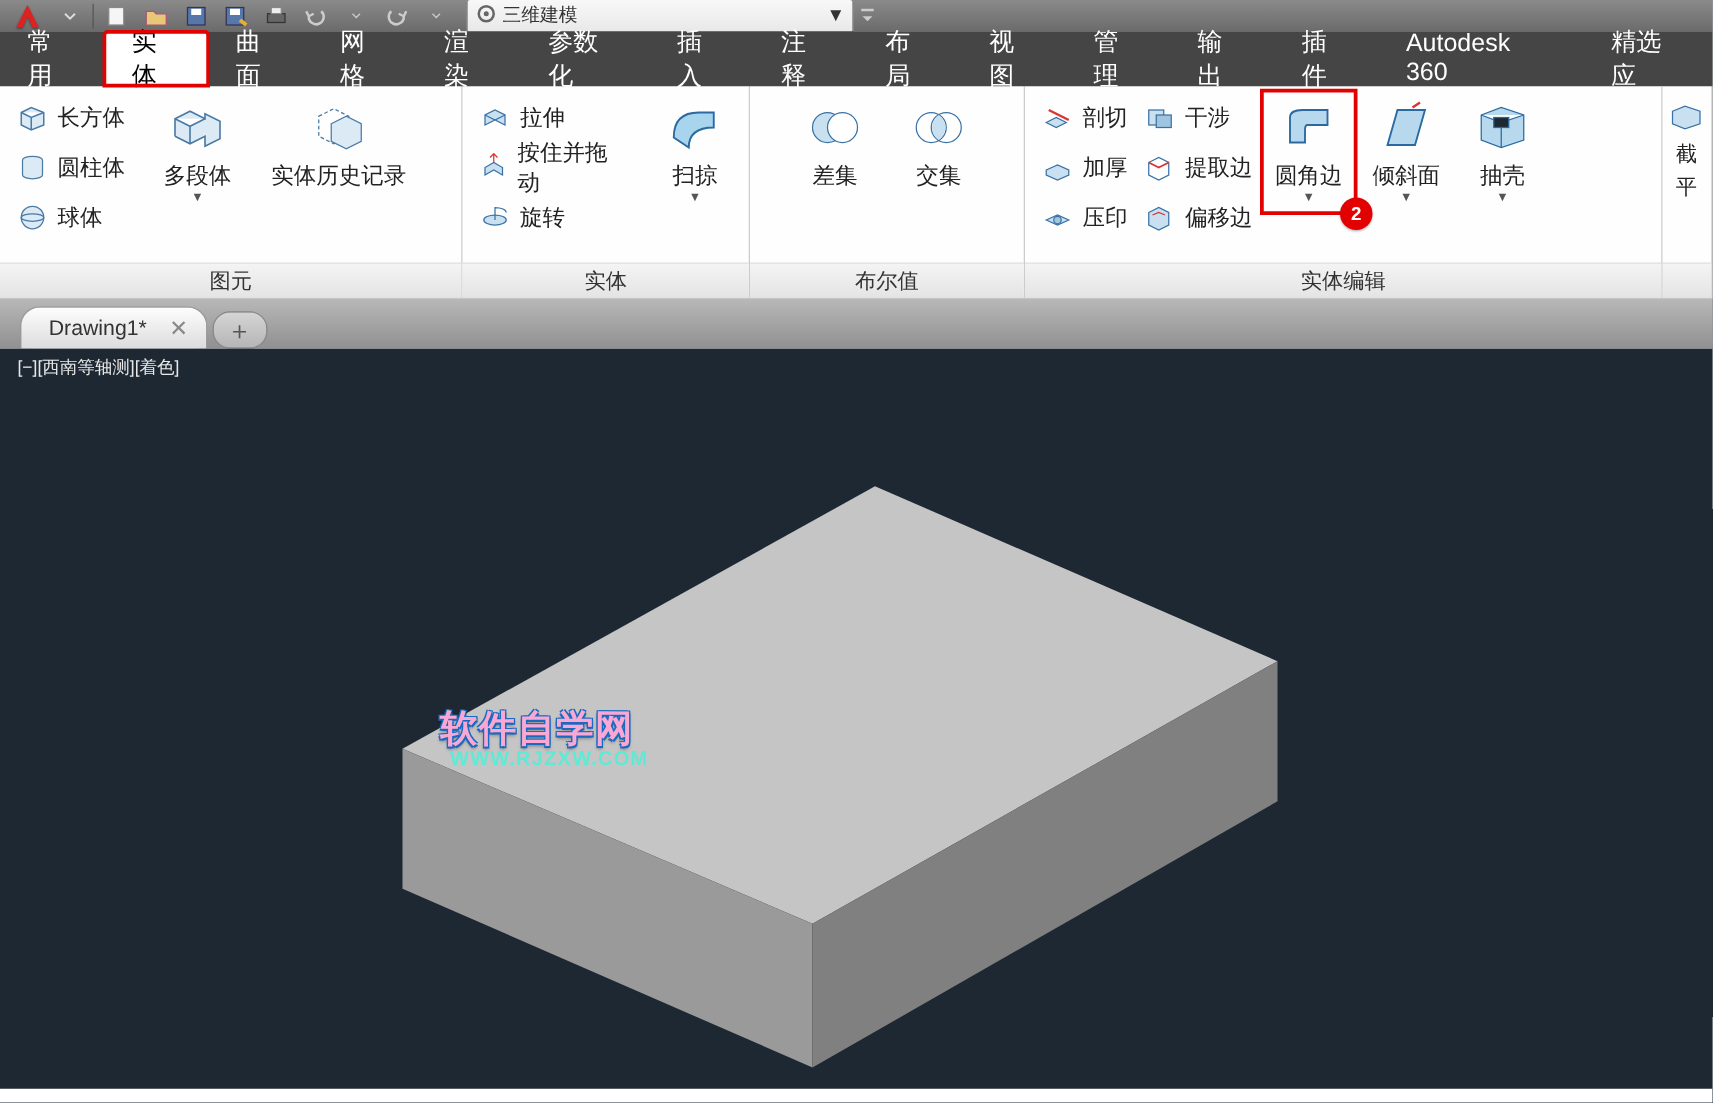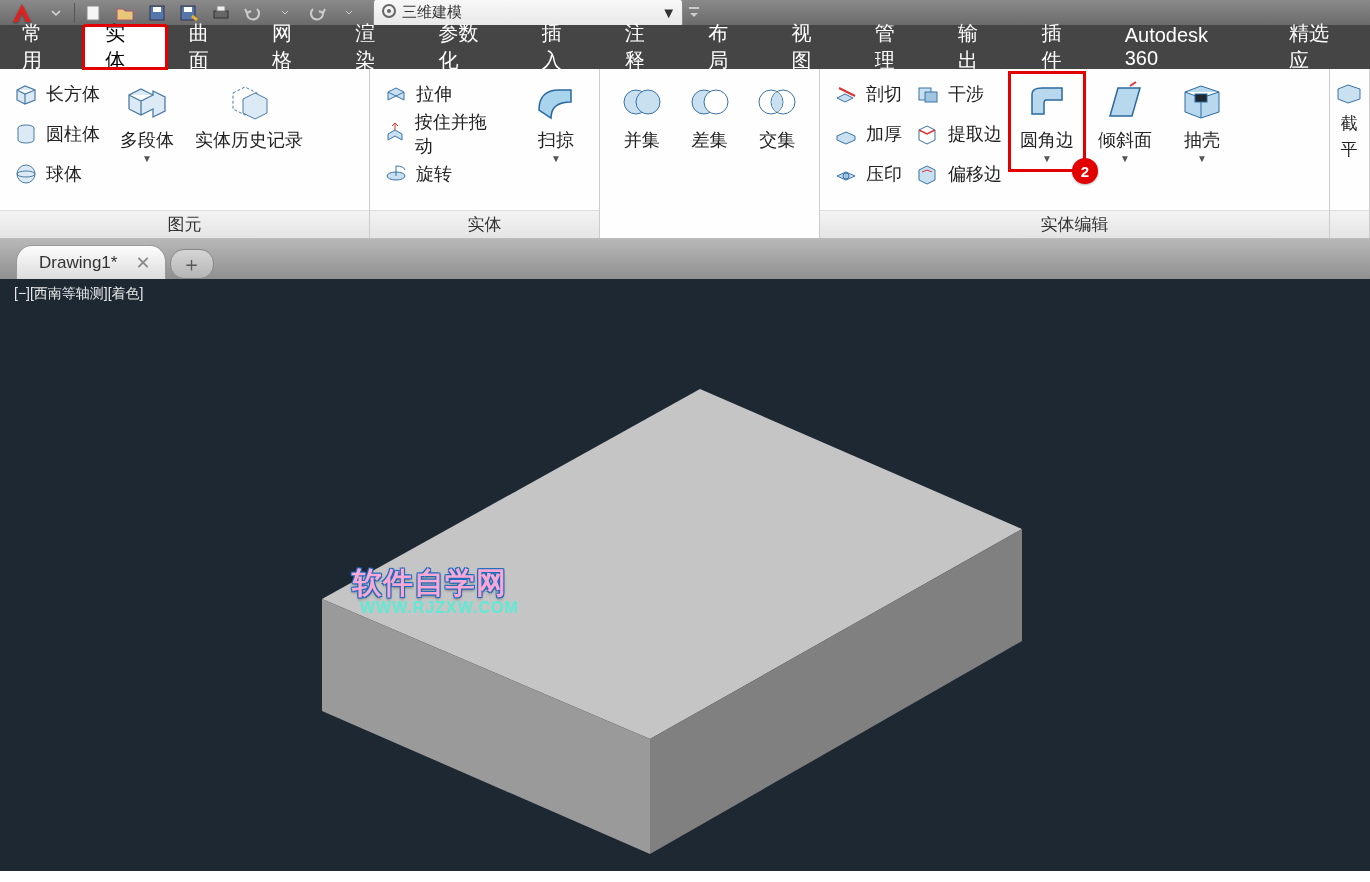--- a/index.html
+++ b/index.html
@@ -18,21 +18,21 @@
     
     
     .tabs { height: 44px; background: #454545; display: flex; align-items: stretch; }
     .tab { padding: 0 22px; display: flex; align-items: center; color: #fff; font-size: 20px; cursor: pointer; position: relative; }
     .tab.active { background: #fff; color: #000; border-top-left-radius: 3px; border-top-right-radius: 3px; }
     .tab.highlighted { outline: 3px solid #e30000; outline-offset: -2px; }
     
     
     .ribbon { height: 170px; background: #fefefe; border-bottom: 1px solid #bbb; display: flex; }
     .panel { display: flex; flex-direction: column; border-right: 1px solid #ccc; }
-    .panel-body { flex: 1; display: flex; align-items: flex-start; padding: 4px 8px; }
+    .panel-body { flex: 1; display: flex; align-items: flex-start; padding: 4px 8px; gap: 11px; }
     .panel-title { height: 28px; background: linear-gradient(#f4f4f4,#e4e4e4); border-top: 1px solid #ddd; font-size: 17px; color: #333; display: flex; align-items: center; justify-content: center; }
     
     .vcol { display: flex; flex-direction: column; gap: 6px; padding-top: 4px; }
     .hitem { display: flex; align-items: center; gap: 6px; font-size: 18px; color: #222; cursor: pointer; padding: 2px 4px; height: 34px; }
     .bigbtn { display: flex; flex-direction: column; align-items: center; justify-content: flex-start; padding: 6px 10px 0; cursor: pointer; min-width: 70px; }
     .bigbtn-label { font-size: 18px; color: #222; margin-top: 4px; text-align: center; line-height: 22px; }
     .dd-tri { font-size: 10px; color: #555; margin-top: 2px; }
     
     .iconbox { width: 28px; height: 28px; display:flex; align-items:center; justify-content:center; }
     .bigiconbox { width: 52px; height: 46px; display:flex; align-items:center; justify-content:center; }
@@ -248,45 +248,37 @@
     </div>
     <div class="panel-title">实体</div>
   </div>
 
   <div class="panel" style="width:220px;">
     <div class="panel-body" style="justify-content:center;">
       <div class="bigbtn" style="min-width:64px;">
         <span class="bigiconbox">
             <svg width="46" height="40">
               <circle cx="17" cy="20" r="12" fill="#c8e0f0" stroke="#3a72a5"></circle>
-              <circle cx="29" cy="20" r="12" fill="#c8e0f0" stroke="#3a72a5"></circle>
-            </svg>
-          </span>
-        <span class="bigbtn-label">并集</span>
-      </div>
-      <div class="bigbtn" style="min-width:64px;">
-        <span class="bigiconbox">
-            <svg width="46" height="40">
-              <circle cx="17" cy="20" r="12" fill="#c8e0f0" stroke="#3a72a5"></circle>
               <circle cx="29" cy="20" r="12" fill="#fff" stroke="#3a72a5"></circle>
             </svg>
           </span>
         <span class="bigbtn-label">差集</span>
       </div>
       <div class="bigbtn" style="min-width:64px;">
         <span class="bigiconbox">
             <svg width="46" height="40">
               <circle cx="17" cy="20" r="12" fill="none" stroke="#3a72a5"></circle>
               <circle cx="29" cy="20" r="12" fill="none" stroke="#3a72a5"></circle>
               <path d="M23 10 A12 12 0 0 1 23 30 A12 12 0 0 1 23 10" fill="#c8e0f0"></path>
             </svg>
           </span>
         <span class="bigbtn-label">交集</span>
       </div>
     </div>
+    <div class="panel-title">布尔值</div>
   </div>
 
   <div class="panel" style="width:510px; position:relative;">
     <div class="panel-body" style="gap:4px;">
       <div class="vcol">
         <div class="hitem">
           <span class="iconbox">
               <svg width="26" height="24">
                 <path d="M4 16 L12 12 L20 16 L12 20 Z" fill="#c8e0f0" stroke="#3a72a5"></path>
                 <path d="M6 6 L22 14" stroke="#d33" stroke-width="2"></path>

